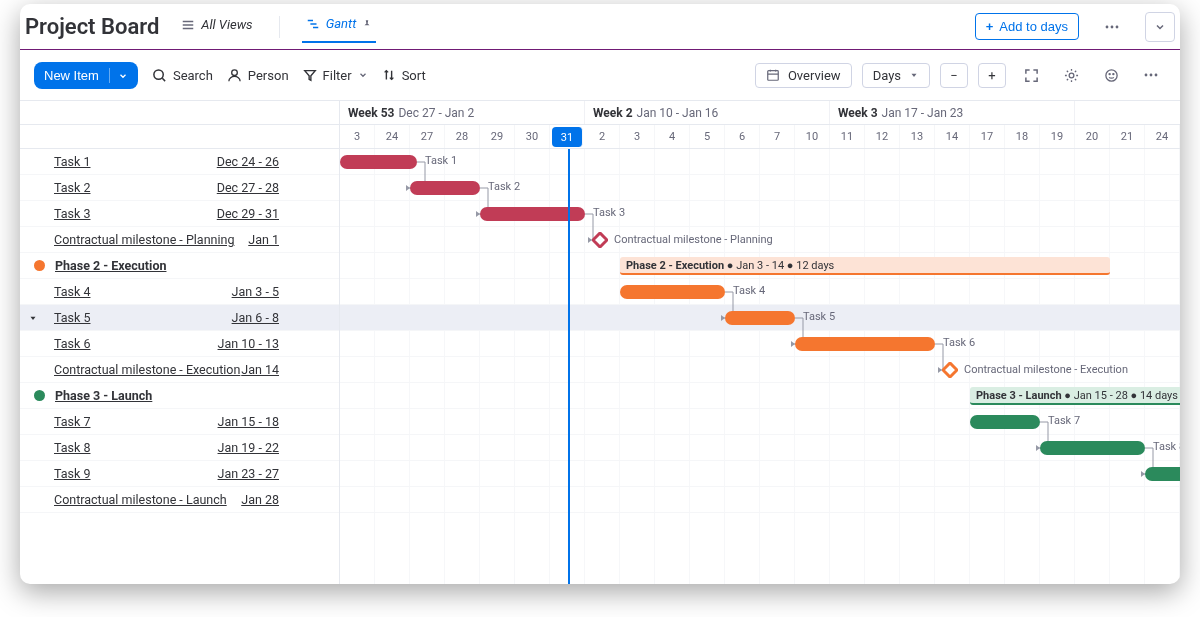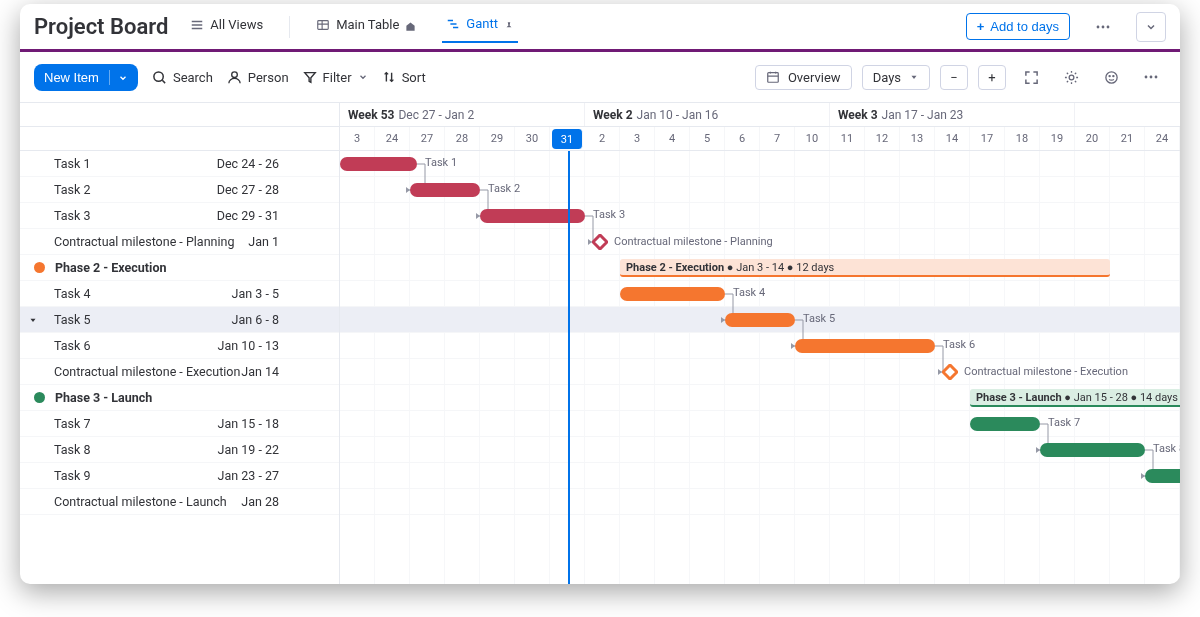--- a/index.html
+++ b/index.html
@@ -8,24 +8,24 @@
     font-size: 13px; color: #323338; background: #fff;
     width: 1200px; height: 617px; overflow: hidden;
   }
   .app {
     width: 1160px; height: 580px; margin: 4px 20px; background: #fff;
     border-radius: 10px; box-shadow: 0 8px 28px rgba(0,0,0,0.35);
     display: flex; flex-direction: column; overflow: hidden;
   }
 
   
-  .topbar { display: flex; align-items: center; padding: 6px 14px; gap: 18px; border-bottom: 3px solid #701a75; }
+  .topbar { display: flex; align-items: center; padding: 6px 5px; gap: 18px; border-bottom: 1px solid #701a75; }
   .board-title { font-size: 22px; font-weight: 600; }
   .tabs { display: flex; align-items: center; gap: 22px; }
-  .tab { display: flex; align-items: flex-end; gap: 6px; font-size: 13px; color: #323338; padding: 6px 4px 10px; cursor: pointer; }
+  .tab { display: flex; align-items: center; gap: 6px; font-size: 13px; color: #323338; padding: 6px 4px 10px; cursor: pointer; font-style: italic; }
   .tab.active { color: #0073ea; border-bottom: 2px solid #0073ea; }
   .tabs .divider { width:1px; height:22px; background:#e6e9ef; }
   .spacer { flex: 1; }
   .btn-outline-blue { border:1px solid #0073ea; color:#0073ea; background:#fff; border-radius:4px; padding:5px 10px; font-size:13px; display:flex; align-items:center; gap:6px; cursor:pointer; }
   .iconbtn { width:30px; height:30px; display:flex; align-items:center; justify-content:center; border-radius:4px; cursor:pointer; color:#676879; }
   .iconbtn.border { border:1px solid #d0d4e4; }
 
   
   .toolbar { display:flex; align-items:center; gap:14px; padding:10px 14px; border-bottom:1px solid #e6e9ef; }
   .btn-primary { background:#0073ea; color:#fff; border:none; border-radius:8px; padding:6px 10px; font-size:13px; display:flex; align-items:center; gap:8px; cursor:pointer; }
@@ -44,21 +44,21 @@
   .weekcell { display:flex; align-items:center; padding-left:8px; border-right:1px solid #f0f1f5; white-space:nowrap; }
   .weekcell b { color:#323338; margin-right:4px; }
 
   .dayhdr { height:24px; display:flex; border-bottom:1px solid #e6e9ef; font-size:11px; color:#676879; }
   .daycell { width:35px; display:flex; align-items:center; justify-content:center; border-right:1px solid #f5f6f8; }
   .daycell.today { background:#0073ea; color:#fff; border-radius:4px; margin:2px 2px; width:31px; height:20px; }
 
   .leftpane .weekhdr, .leftpane .dayhdr { justify-content:flex-end; padding-right:6px; color:#9699a6; }
 
   
-  .rows { flex:1; overflow:hidden; position:relative; }
+  .rows { flex:1; overflow:hidden; position:relative;text-decoration:underline; }
   .row { height:26px; display:flex; align-items:center; font-size:12.5px; border-bottom:1px solid #f5f6f8; }
   .leftpane .row { padding-left:34px; }
   .leftpane .row .date { margin-left:auto; margin-right:60px; color:#323338; }
   .leftpane .row.group { font-weight:700; padding-left:14px; gap:10px; }
   .dot { width:11px; height:11px; border-radius:50%; display:inline-block; }
   .row.selected { background:#eceef5; }
   .row.task { cursor:pointer; }
   .row-expand { width:14px; display:flex;justify-content:center;align-items:center; margin-left:-28px; margin-right:14px; }
 
   .gridrows { position:absolute; inset:0; }
@@ -102,31 +102,20 @@
     <div class="tabs">
       <div class="tab">
         <svg width="14" height="14" viewBox="0 0 16 16" fill="none" stroke="#676879" stroke-width="1.5">
             <line x1="2" y1="4" x2="14" y2="4"></line>
             <line x1="2" y1="8" x2="14" y2="8"></line>
             <line x1="2" y1="12" x2="14" y2="12"></line>
           </svg>
         <span>All Views</span>
       </div>
       <div class="divider"></div>
-      <div class="tab">
-        <svg width="14" height="14" viewBox="0 0 16 16" fill="none" stroke="#676879" stroke-width="1.3">
-            <rect x="2" y="3" width="12" height="10" rx="1"></rect>
-            <line x1="2" y1="7" x2="14" y2="7"></line>
-            <line x1="7" y1="3" x2="7" y2="13"></line>
-          </svg>
-        <span>Main Table</span>
-        <svg width="11" height="11" viewBox="0 0 16 16" fill="#676879">
-            <path d="M8 2l6 5v7H2V7l6-5z"></path>
-          </svg>
-      </div>
       <div class="tab active">
         <svg width="14" height="14" viewBox="0 0 16 16" fill="none" stroke="#0073ea" stroke-width="1.6">
             <line x1="2" y1="4" x2="8" y2="4"></line>
             <line x1="5" y1="8" x2="12" y2="8"></line>
             <line x1="8" y1="12" x2="14" y2="12"></line>
           </svg>
         <span>Gantt</span>
         <svg width="10" height="10" viewBox="0 0 16 16" fill="#676879">
             <path d="M6 2h4l-1 5 3 3H4l3-3-1-5z"></path>
           </svg>

